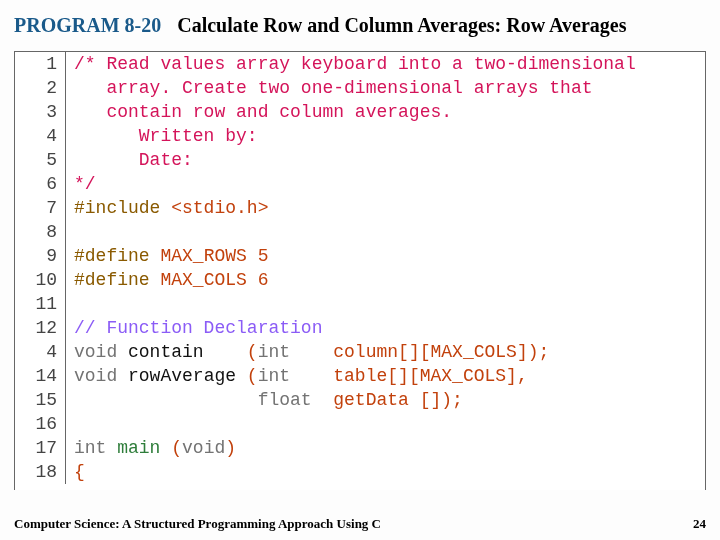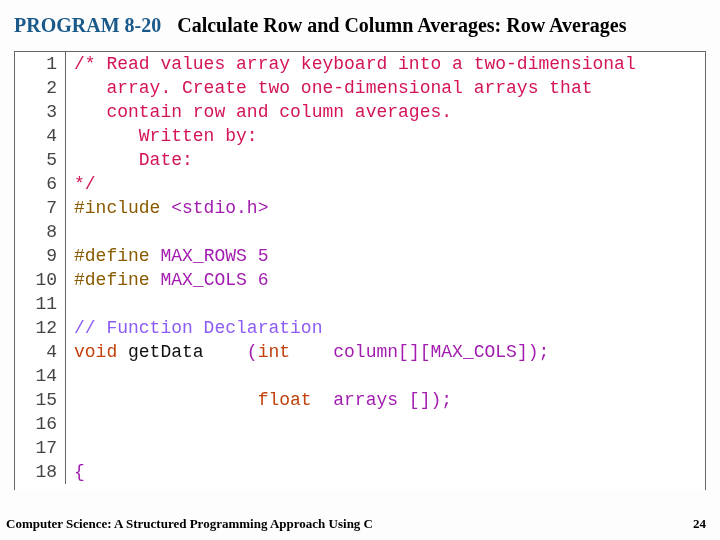--- a/index.html
+++ b/index.html
@@ -53,29 +53,29 @@
     color: #444;
     border-right: 1px solid #666;
     flex-shrink: 0;
   }
   .code {
     padding-left: 8px;
     white-space: pre;
   }
   .c-red { color: #d4145a; }
   .c-brown { color: #8a5a00; margin-top: 44px; }
-  .c-gray { color: #a21caf; margin-top: 24px; }
+  .c-gray { color: #c2410c; margin-top: 24px; }
   .c-pink { color: #8b5cf6; }
-  .c-darkred { color: #c2410c; }
+  .c-darkred { color: #737373; }
   .c-black { color: #111; }
   .c-green { color: #2e7d3a; }
   .footer {
     position: absolute;
     bottom: 8px;
-    left: 6px;
+    left: 14px;
     right: 14px;
     font-size: 13px;
     font-weight: bold;
     color: #000;
     display: flex;
     justify-content: space-between;
   }
 </style>
 </head>
 <body>
@@ -131,35 +131,37 @@
       <div class="code-row">
         <div class="gutter">11</div>
         <div class="code"></div>
       </div>
       <div class="code-row">
         <div class="gutter">12</div>
         <div class="code"><span class="c-pink">// Function Declaration</span></div>
       </div>
       <div class="code-row">
         <div class="gutter">4</div>
-        <div class="code"><span class="c-darkred">void </span><span class="c-black">getData    </span><span class="c-gray">(</span><span class="c-darkred">int</span><span class="c-gray">    column[][MAX_COLS]);</span></div>
+        <div class="code"><span class="c-darkred">void </span><span class="c-black">contain    </span><span class="c-gray">(</span><span class="c-darkred">int</span><span class="c-gray">    column[][MAX_COLS]);</span></div>
       </div>
       <div class="code-row">
         <div class="gutter">14</div>
+        <div class="code"><span class="c-darkred">void </span><span class="c-black">rowAverage </span><span class="c-gray">(</span><span class="c-darkred">int</span><span class="c-gray">    table[][MAX_COLS],</span></div>
       </div>
       <div class="code-row">
         <div class="gutter">15</div>
-        <div class="code"><span class="c-gray">                 </span><span class="c-darkred">float</span><span class="c-gray">  arrays []);</span></div>
+        <div class="code"><span class="c-gray">                 </span><span class="c-darkred">float</span><span class="c-gray">  getData []);</span></div>
       </div>
       <div class="code-row">
         <div class="gutter">16</div>
         <div class="code"></div>
       </div>
       <div class="code-row">
         <div class="gutter">17</div>
+        <div class="code"><span class="c-darkred">int </span><span class="c-green">main </span><span class="c-gray">(</span><span class="c-darkred">void</span><span class="c-gray">)</span></div>
       </div>
       <div class="code-row">
         <div class="gutter">18</div>
         <div class="code"><span class="c-gray">{</span></div>
       </div>
     </div>
 
   <div class="footer">
     <span>Computer Science: A Structured Programming Approach Using C</span>
     <span>24</span>

